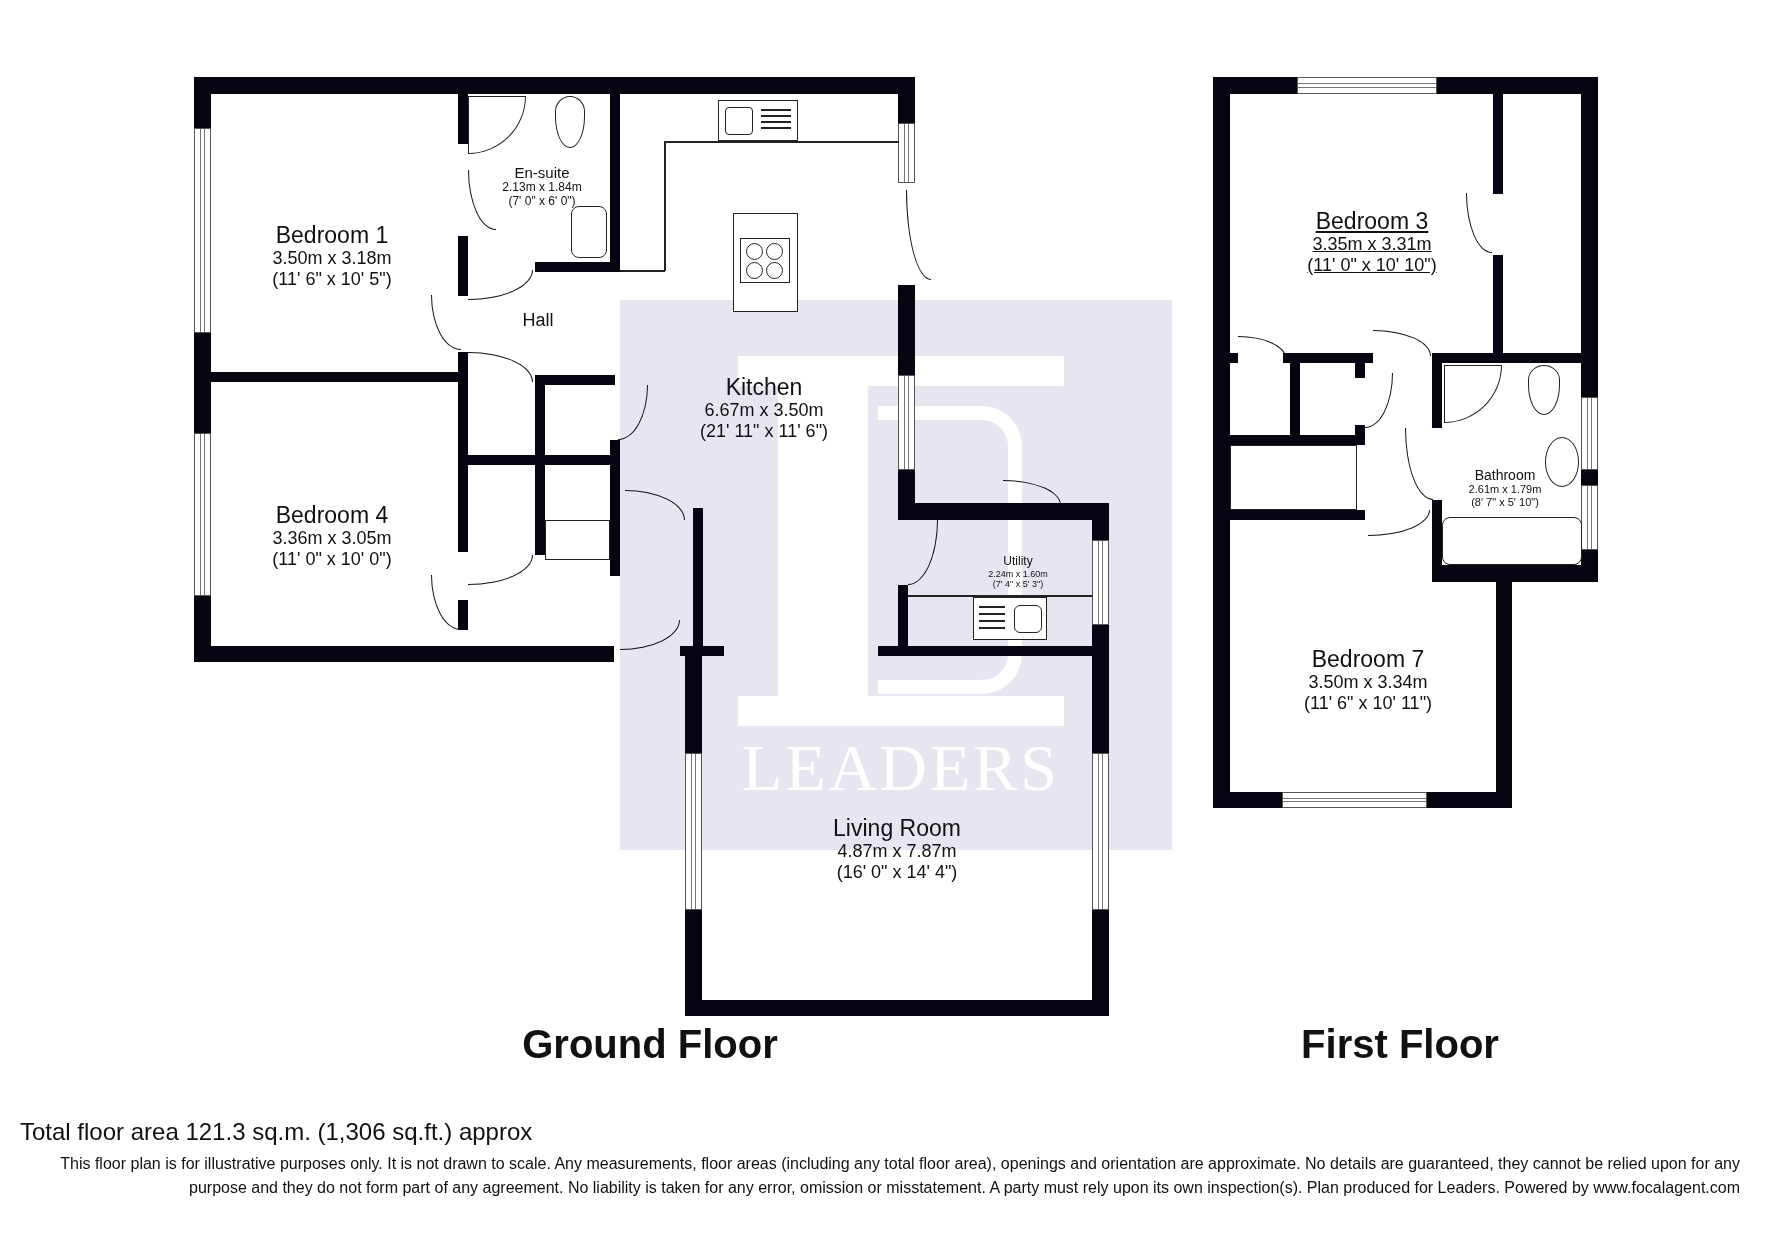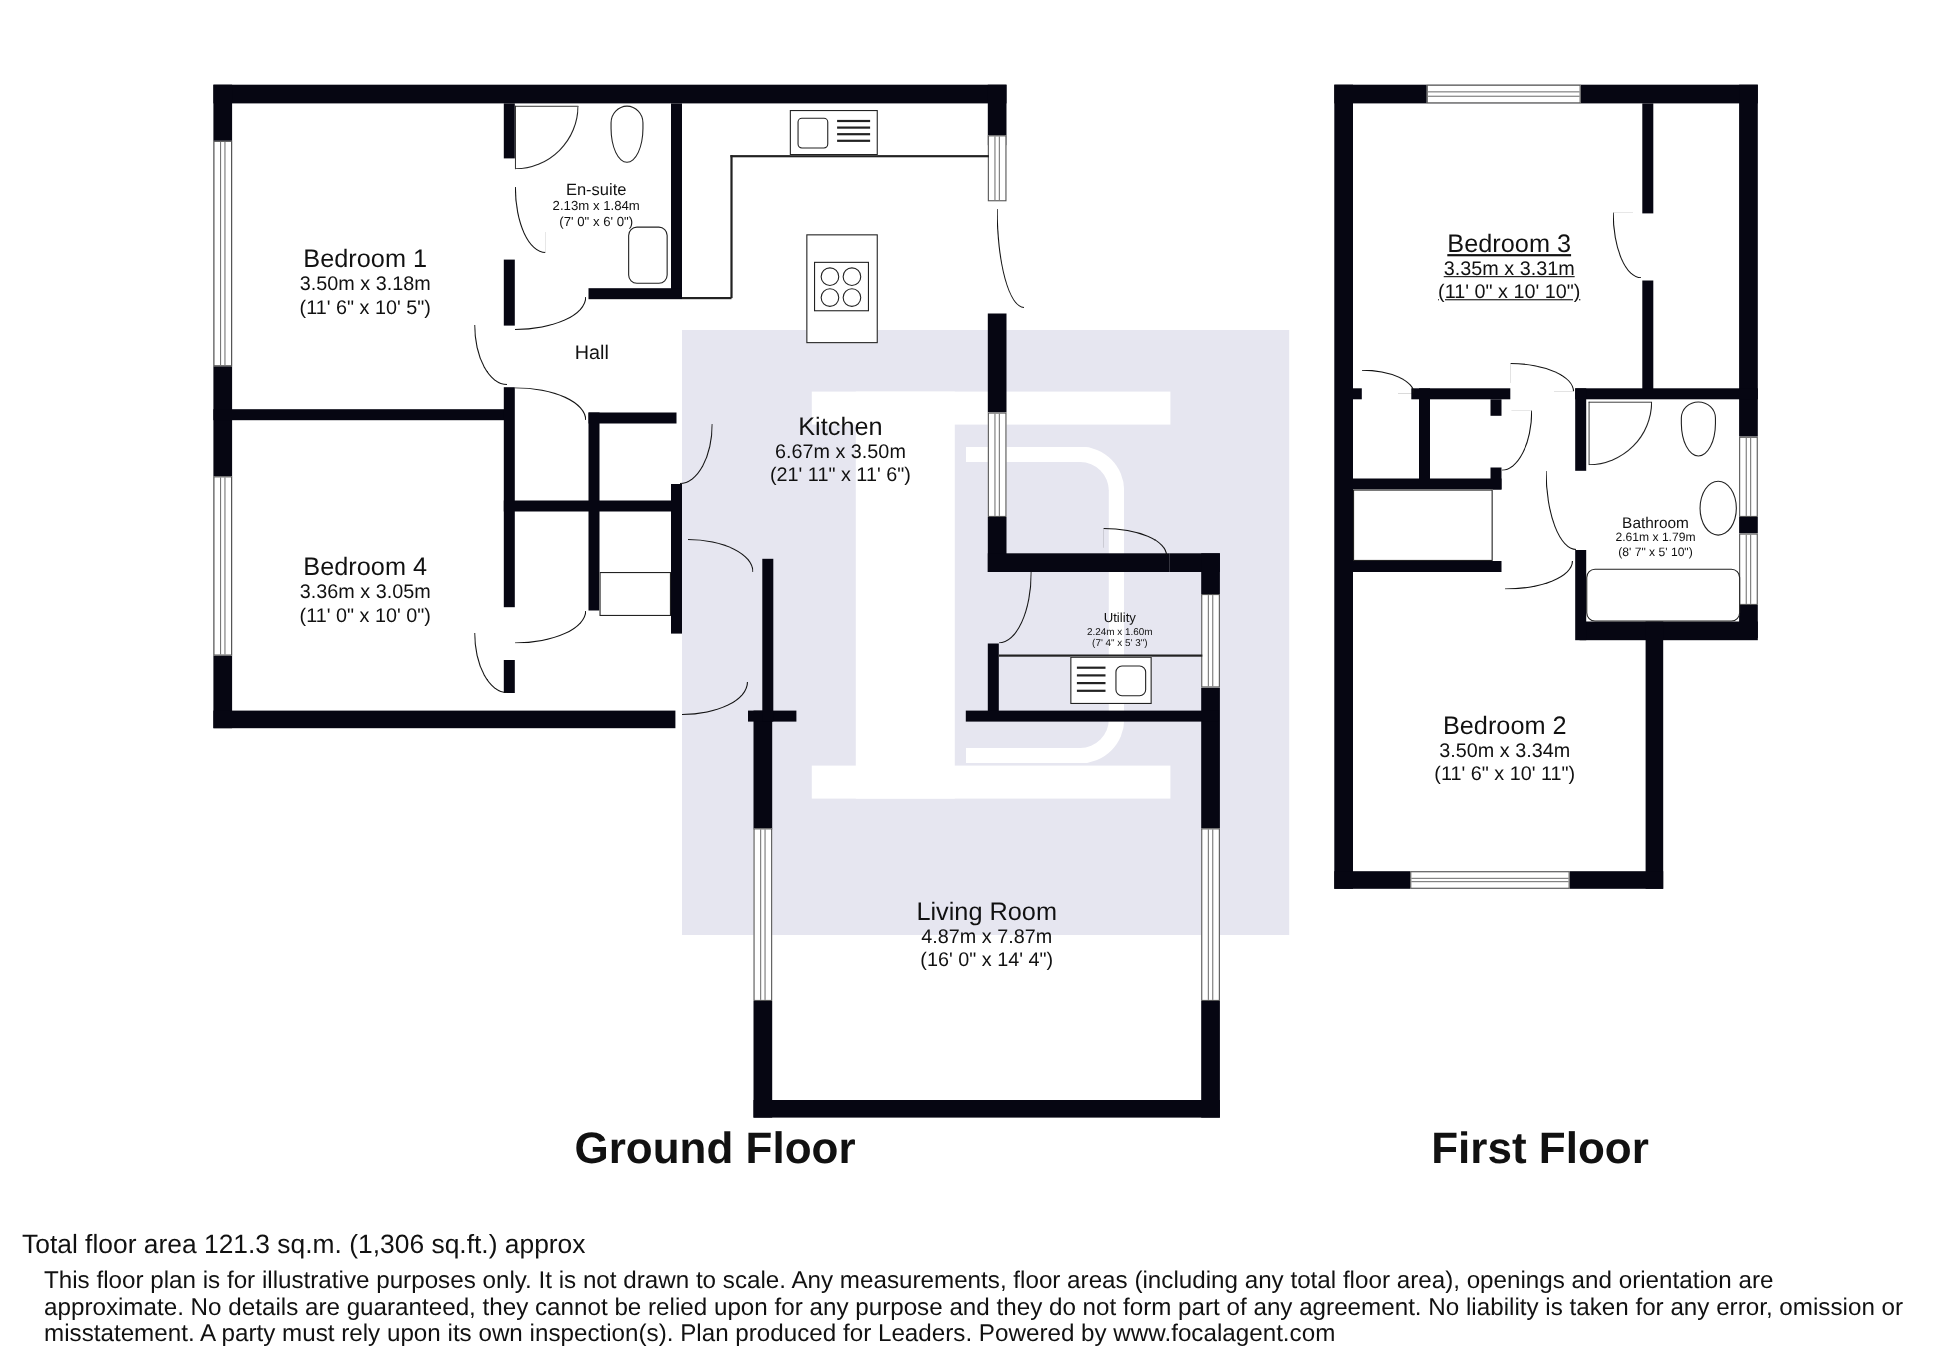--- a/index.html
+++ b/index.html
@@ -14,35 +14,36 @@
   .room .n{font-size:23px;}
   .room .m{font-size:18px;}
   .room.small .n{font-size:15px;}
   .room.small .m{font-size:12px;}
   .room.tiny .n{font-size:12px;}
   .room.tiny .m{font-size:9px;}
   .floor-title{position:absolute;font-weight:bold;font-size:40px;transform:translateX(-50%);white-space:nowrap;}
   .watermark{position:absolute;background:#e6e6f0;}
   .wm-text{position:absolute;font-family:"Liberation Serif",serif;color:#fff;font-size:66px;letter-spacing:3px;}
   .total{position:absolute;left:20px;top:1118px;font-size:24px;}
-  .disclaimer{position:absolute;left:40px;width:1700px;top:1152px;font-size:22px;text-align:left;line-height:24px;}
+  .disclaimer{position:absolute;left:40px;width:1700px;top:1152px;font-size:16px;text-align:right;line-height:24px;}
   .door{position:absolute;border:1.5px solid #111;border-radius:0 0 100% 0;border-left:none;border-top:none;box-sizing:border-box;}
   .hob{position:absolute;border:1.5px solid #222;box-sizing:border-box;background:#fff;}
   .hob i{position:absolute;width:15px;height:15px;border:1.5px solid #222;border-radius:50%;}
 </style>
 </head>
 <body>
 
 <div class="watermark" style="left:620px;top:300px;width:552px;height:550px;">
   <div style="position:absolute;left:118px;top:56px;width:326px;height:370px;">
     <div style="position:absolute;left:0;top:0;width:100%;height:30px;background:#fff;"></div>
     <div style="position:absolute;left:40px;top:0;width:90px;height:100%;background:#fff;"></div>
     <div style="position:absolute;left:0;bottom:0;width:100%;height:30px;background:#fff;"></div>
     <div style="position:absolute;left:140px;top:50px;width:130px;height:260px;border:14px solid #fff;border-radius:0 40px 40px 0;border-left:none;"></div>
   </div>
+  <div class="wm-text" style="left:122px;top:430px;">LEADERS</div>
 </div>
 
 <div>
 
   <div class="wall" style="left:194px;top:77px;width:721px;height:17px;"></div>
 
   <div class="wall" style="left:194px;top:77px;width:17px;height:585px;"></div>
 
   <div class="wall" style="left:194px;top:646px;width:420px;height:16px;"></div>
 
@@ -220,21 +221,21 @@
     <div class="n">Bedroom 3</div>
     <div class="m">3.35m x 3.31m</div>
     <div class="m">(11' 0" x 10' 10")</div>
   </div>
   <div class="room tiny" style="left:1505px;top:467px;">
     <div class="n" style="font-size:14px;">Bathroom</div>
     <div class="m" style="font-size:11px;">2.61m x 1.79m</div>
     <div class="m" style="font-size:11px;">(8' 7" x 5' 10")</div>
   </div>
   <div class="room" style="left:1368px;top:646px;">
-    <div class="n">Bedroom 2</div>
+    <div class="n">Bedroom 7</div>
     <div class="m">3.50m x 3.34m</div>
     <div class="m">(11' 6" x 10' 11")</div>
   </div>
 
   <div class="floor-title" style="left:1400px;top:1022px;">First Floor</div>
 </div>
 
 <div class="total">Total floor area 121.3 sq.m. (1,306 sq.ft.) approx</div>
 <div class="disclaimer">This floor plan is for illustrative purposes only. It is not drawn to scale. Any measurements, floor areas (including any total floor area), openings and orientation are approximate. No details are guaranteed, they cannot be relied upon for any purpose and they do not form part of any agreement. No liability is taken for any error, omission or misstatement. A party must rely upon its own inspection(s). Plan produced for Leaders. Powered by www.focalagent.com</div>
 

